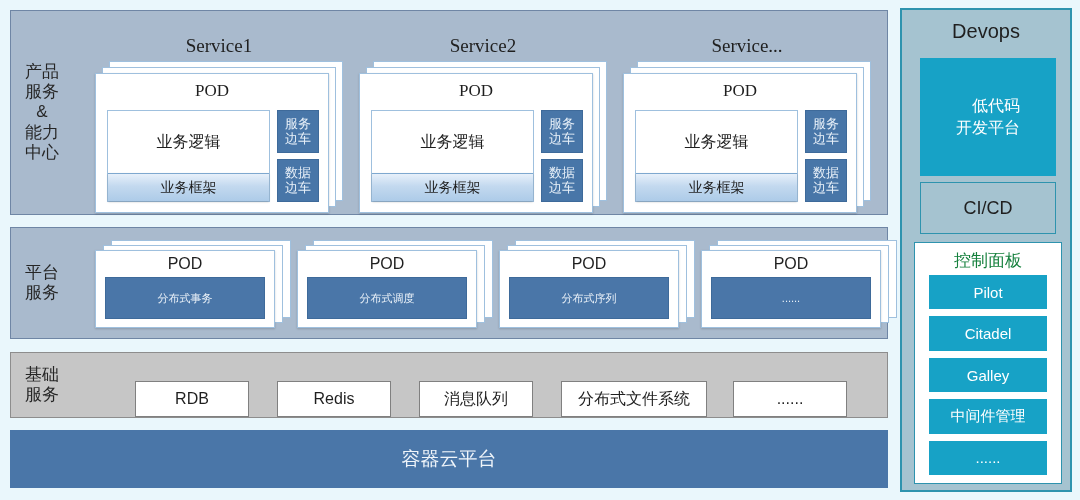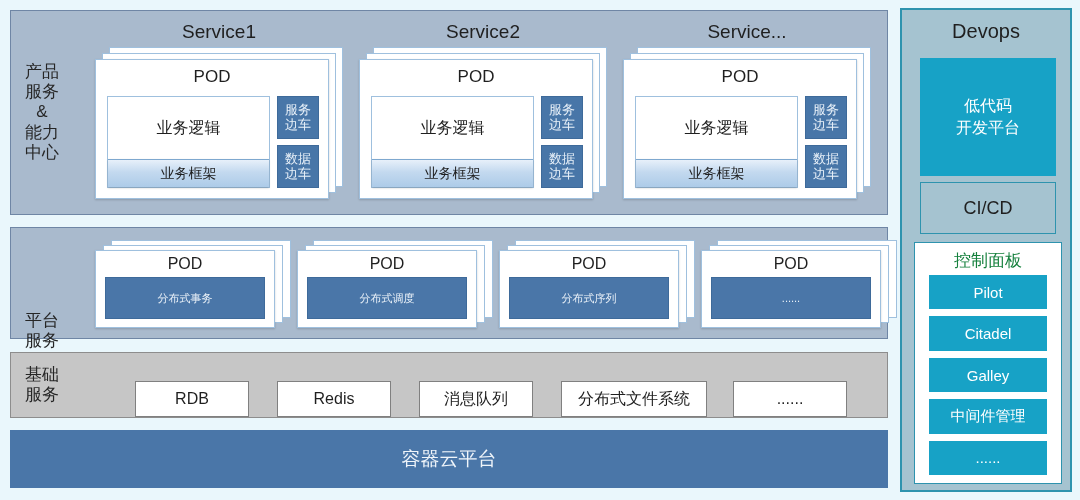--- a/index.html
+++ b/index.html
@@ -20,21 +20,21 @@
     font-size:17px;line-height:1.18;color:#262626;white-space:pre;text-align:center;
   }
 
   
   #layer-product{
     left:10px;top:10px;width:878px;height:205px;
     background:#a9bacd;border:1px solid #6f86a5;
   }
   #layer-product .row-label{width:62px;font-size:17px;}
 
-  .service-col{position:absolute;top:6px;height:190px;}
+  .service-col{position:absolute;top:20px;height:190px;font-family:Liberation Serif, serif;}
   .service-title{
     text-align:center;font-size:19px;color:#1f1f1f;
     height:30px;line-height:30px;font-weight:400;
   }
 
   
   .pod-stack{position:relative;width:100%;height:152px;}
   .pod-ghost{
     position:absolute;background:#ffffff;border:1px solid #9fc0de;
     box-sizing:border-box;
@@ -68,21 +68,21 @@
     border:1px solid #3e6a9a;
     display:flex;flex-direction:column;align-items:center;justify-content:center;
     font-size:13px;line-height:1.15;color:#e9f1f9;white-space:pre;text-align:center;
   }
 
   
   #layer-platform{
     left:10px;top:227px;width:878px;height:112px;
     background:#a9bacd;border:1px solid #6f86a5;
   }
-  #layer-platform .row-label{width:62px;margin-top:48px;}
+  #layer-platform .row-label{width:62px;}
 
   .psvc{position:absolute;top:12px;height:88px;}
   .psvc .pg{position:absolute;background:#fff;border:1px solid #9fc0de;box-sizing:border-box;}
   .psvc .pg1{left:16px;top:0;right:0;height:78px;}
   .psvc .pg2{left:8px;top:5px;right:8px;height:78px;}
   .psvc .pcard{
     position:absolute;left:0;top:10px;right:16px;height:78px;
     background:#fff;border:1px solid #9fc0de;box-sizing:border-box;
     box-shadow:0 1px 2px rgba(0,0,0,.18);
   }
@@ -119,21 +119,21 @@
     left:900px;top:8px;width:172px;height:484px;
     background:#a5c3d0;border:2px solid #2e93ae;
   }
   .devops-title{
     text-align:center;font-size:20px;color:#1f1f1f;margin-top:8px;height:26px;line-height:26px;
   }
   .lowcode{
     position:absolute;left:18px;top:48px;width:136px;height:118px;
     background:#17a2c6;
     display:flex;flex-direction:column;align-items:center;justify-content:center;
-    font-size:16px;line-height:1.35;color:#ffffff;white-space:pre;text-align:center;
+    font-size:16px;line-height:1.35;color:#ffffff;white-space:pre;text-align:right;
   }
   .cicd{
     position:absolute;left:18px;top:172px;width:136px;height:52px;
     background:#a5c3d0;border:1px solid #2e93ae;box-sizing:border-box;
     display:flex;align-items:center;justify-content:center;
     font-size:18px;color:#1f1f1f;
   }
   .ctrl-panel{
     position:absolute;left:12px;top:232px;width:148px;height:242px;
     background:#ffffff;border:1px solid #2e93ae;box-sizing:border-box;

